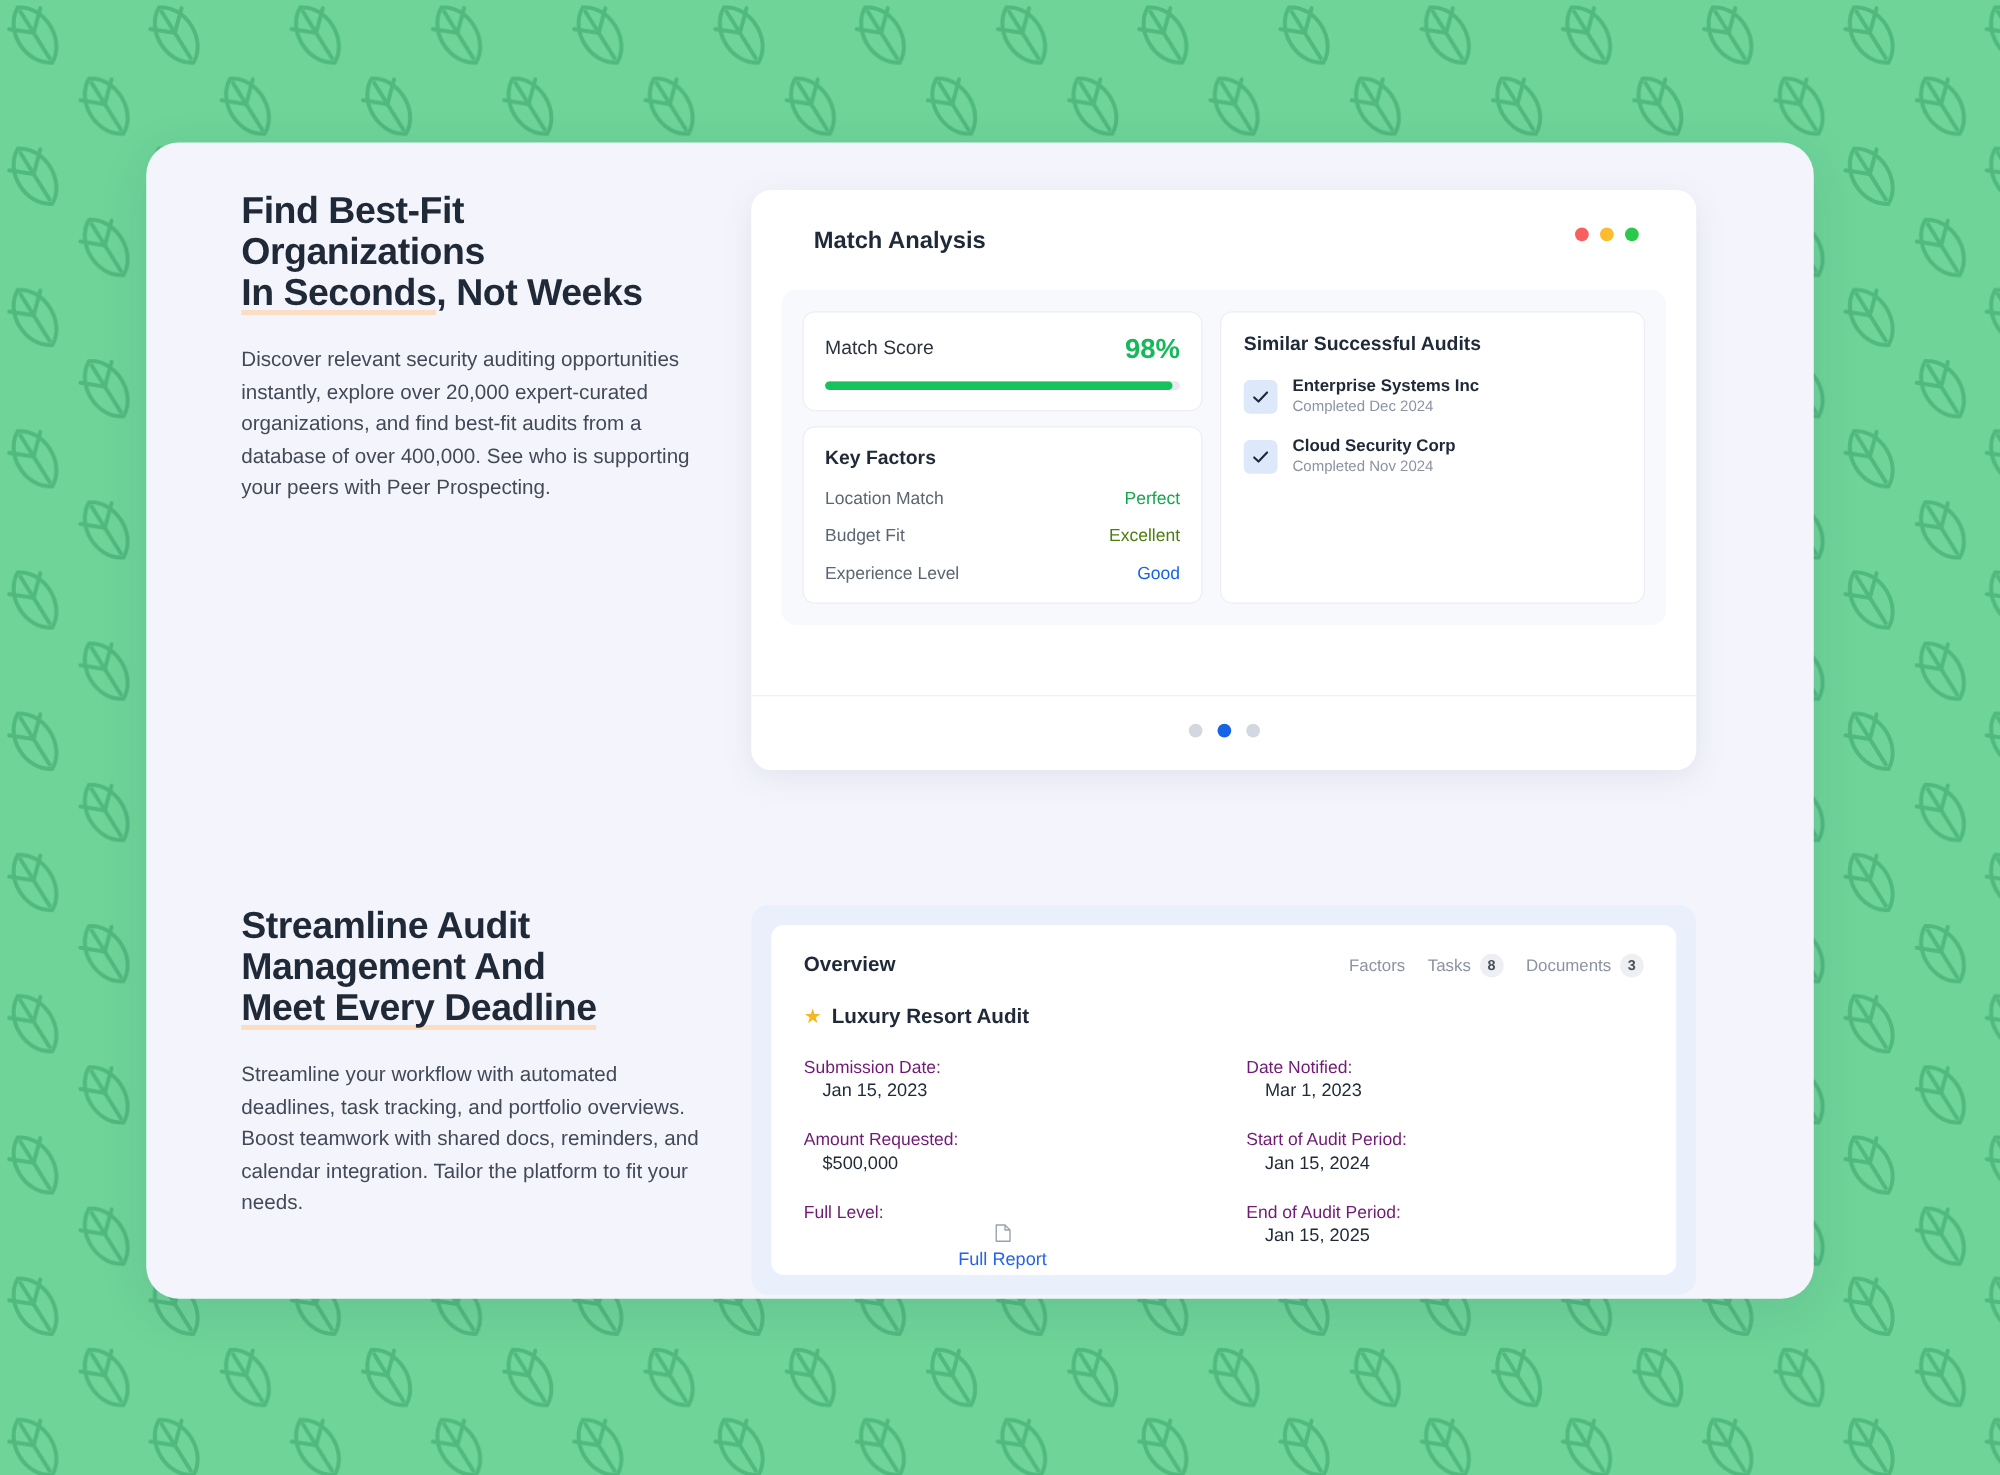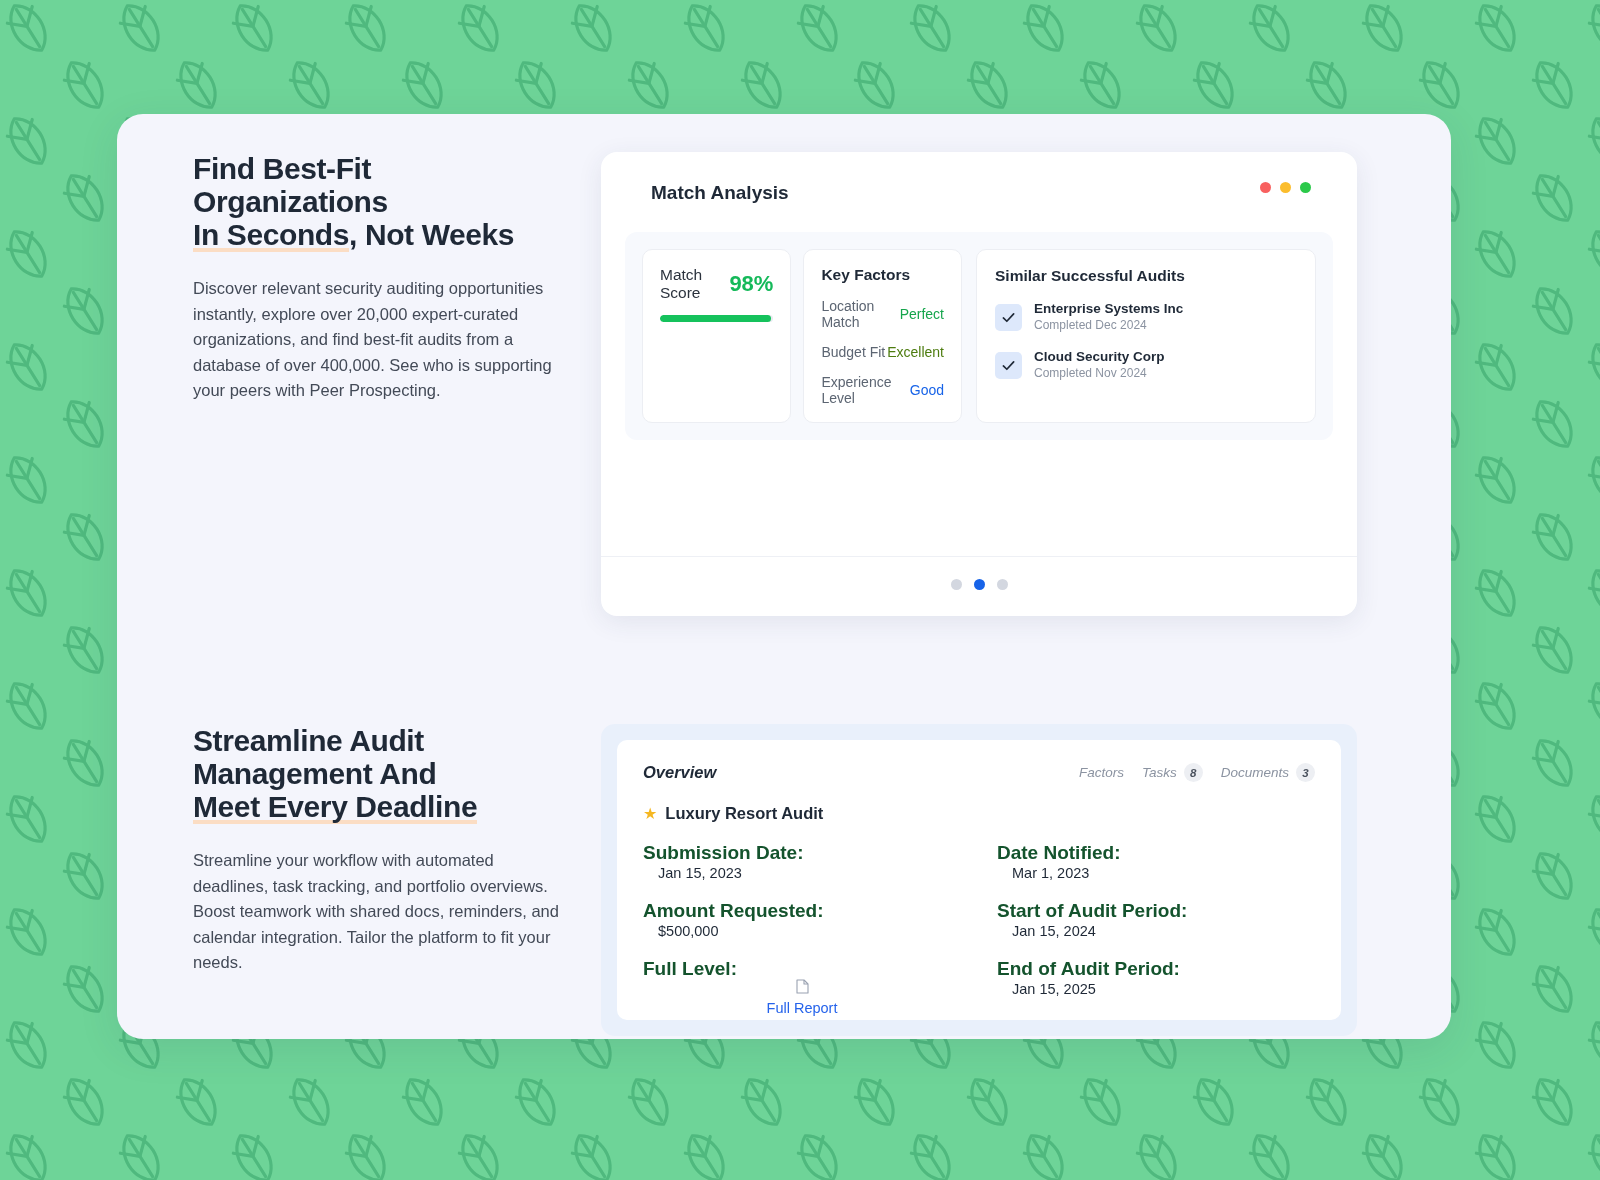--- a/index.html
+++ b/index.html
@@ -68,21 +68,21 @@
   .dots { display: flex; gap: 9px; }
   .dot { width: 11px; height: 11px; border-radius: 50%; }
   .inner-wrap {
     margin: 28px 24px 0 24px;
     background: #f7f9fd;
     border-radius: 12px;
     padding: 17px;
     display: flex;
     gap: 14px;
   }
-  .col-left { width: 320px; display: flex; gap: 12px; }
+  .col-left { width: 320px; display: flex; flex-direction: column; gap: 12px; }
   .sub-card {
     background: #fff;
     border: 1px solid #eceef3;
     border-radius: 10px;
     padding: 16px 17px;
   }
   .ms-row { display: flex; justify-content: space-between; align-items: center; }
   .ms-label { font-size: 15.5px; color: #2b323d; }
   .ms-value { font-size: 22px; font-weight: bold; color: #15b95a; }
   .bar-track {
@@ -145,21 +145,21 @@
     background: #e9f0fb;
     border-radius: 14px;
     padding: 16px;
   }
   .card2-inner {
     background: #fff;
     border-radius: 10px;
     height: 100%;
     padding: 23px 26px;
   }
-  .ov-head { display: flex; align-items: flex-end; justify-content: space-between; font-style: italic; }
+  .ov-head { display: flex; align-items: flex-end; justify-content: space-between; }
   .ov-title { font-size: 16.5px; font-weight: bold; color: #1f2937; }
   .ov-tabs { display: flex; align-items: center; gap: 18px; }
   .ov-tab { display: flex; align-items: center; gap: 7px; font-size: 13.5px; color: #8b93a1; }
   .badge {
     background: #edeff3;
     color: #4a515d;
     font-size: 11.5px;
     font-weight: bold;
     border-radius: 50%;
     width: 19px; height: 19px;
@@ -168,21 +168,21 @@
   .audit-row { display: flex; align-items: center; gap: 8px; margin-top: 22px; }
   .star { color: #f5b722; font-size: 16px; line-height: 1; }
   .audit-name { font-size: 16.5px; font-weight: bold; color: #1f2937; }
   .grid2 {
     margin-top: 20px;
     display: grid;
     grid-template-columns: 1fr 1fr;
     column-gap: 36px;
     row-gap: 17px;
   }
-  .fl { font-size: 19px; color: #14532d; line-height: 20px; font-weight: bold; }
+  .fl { font-size: 14px; color: #701a75; line-height: 20px; }
   .fv { font-size: 14.5px; color: #1f2937; line-height: 21px; margin-left: 15px; }
   .link-row { display: flex; align-items: center; gap: 6px; flex-direction: column; }
   .link-row a { color: #2563eb; font-size: 14.5px; text-decoration: none; }
   .doc-icon { width: 13px; height: 15px; flex: none; }
 </style>
 </head>
 <body>
 
 <svg id="leaf-bg" viewBox="0 0 1600 1180" preserveAspectRatio="none" aria-hidden="true">
   <defs>

